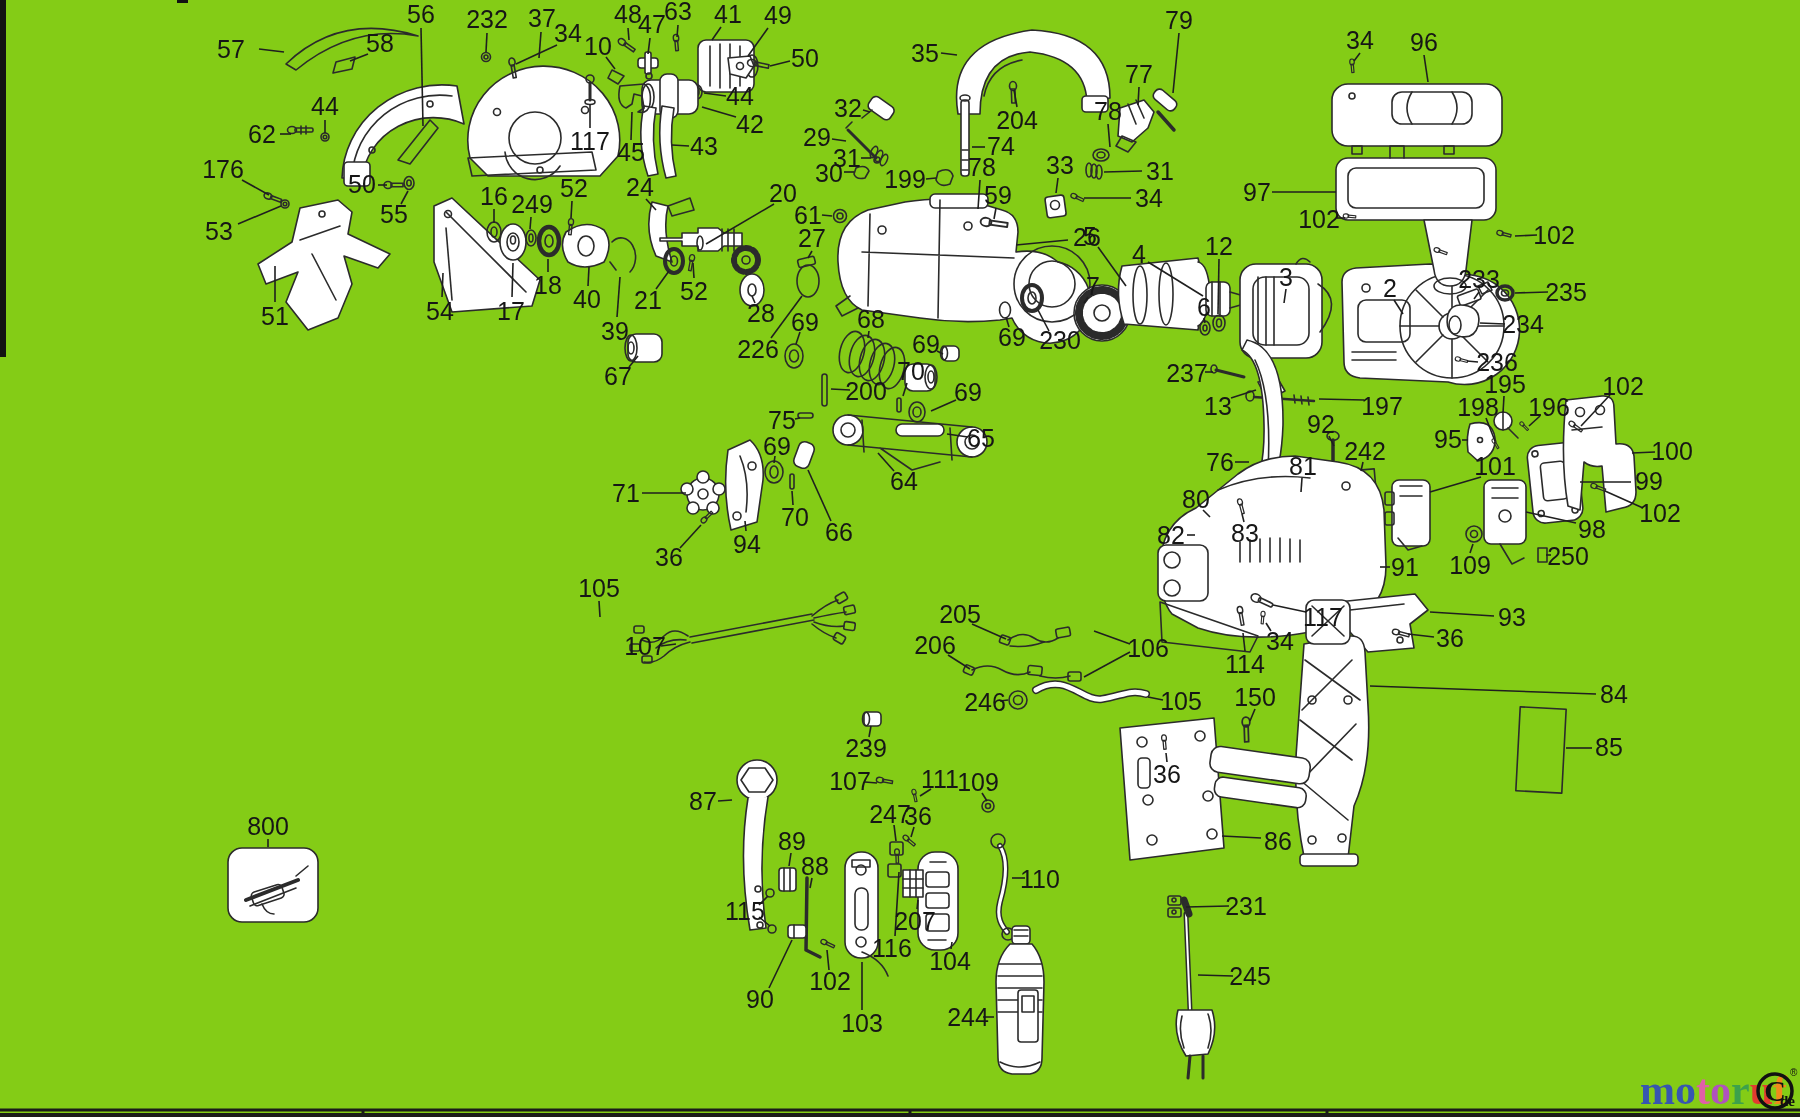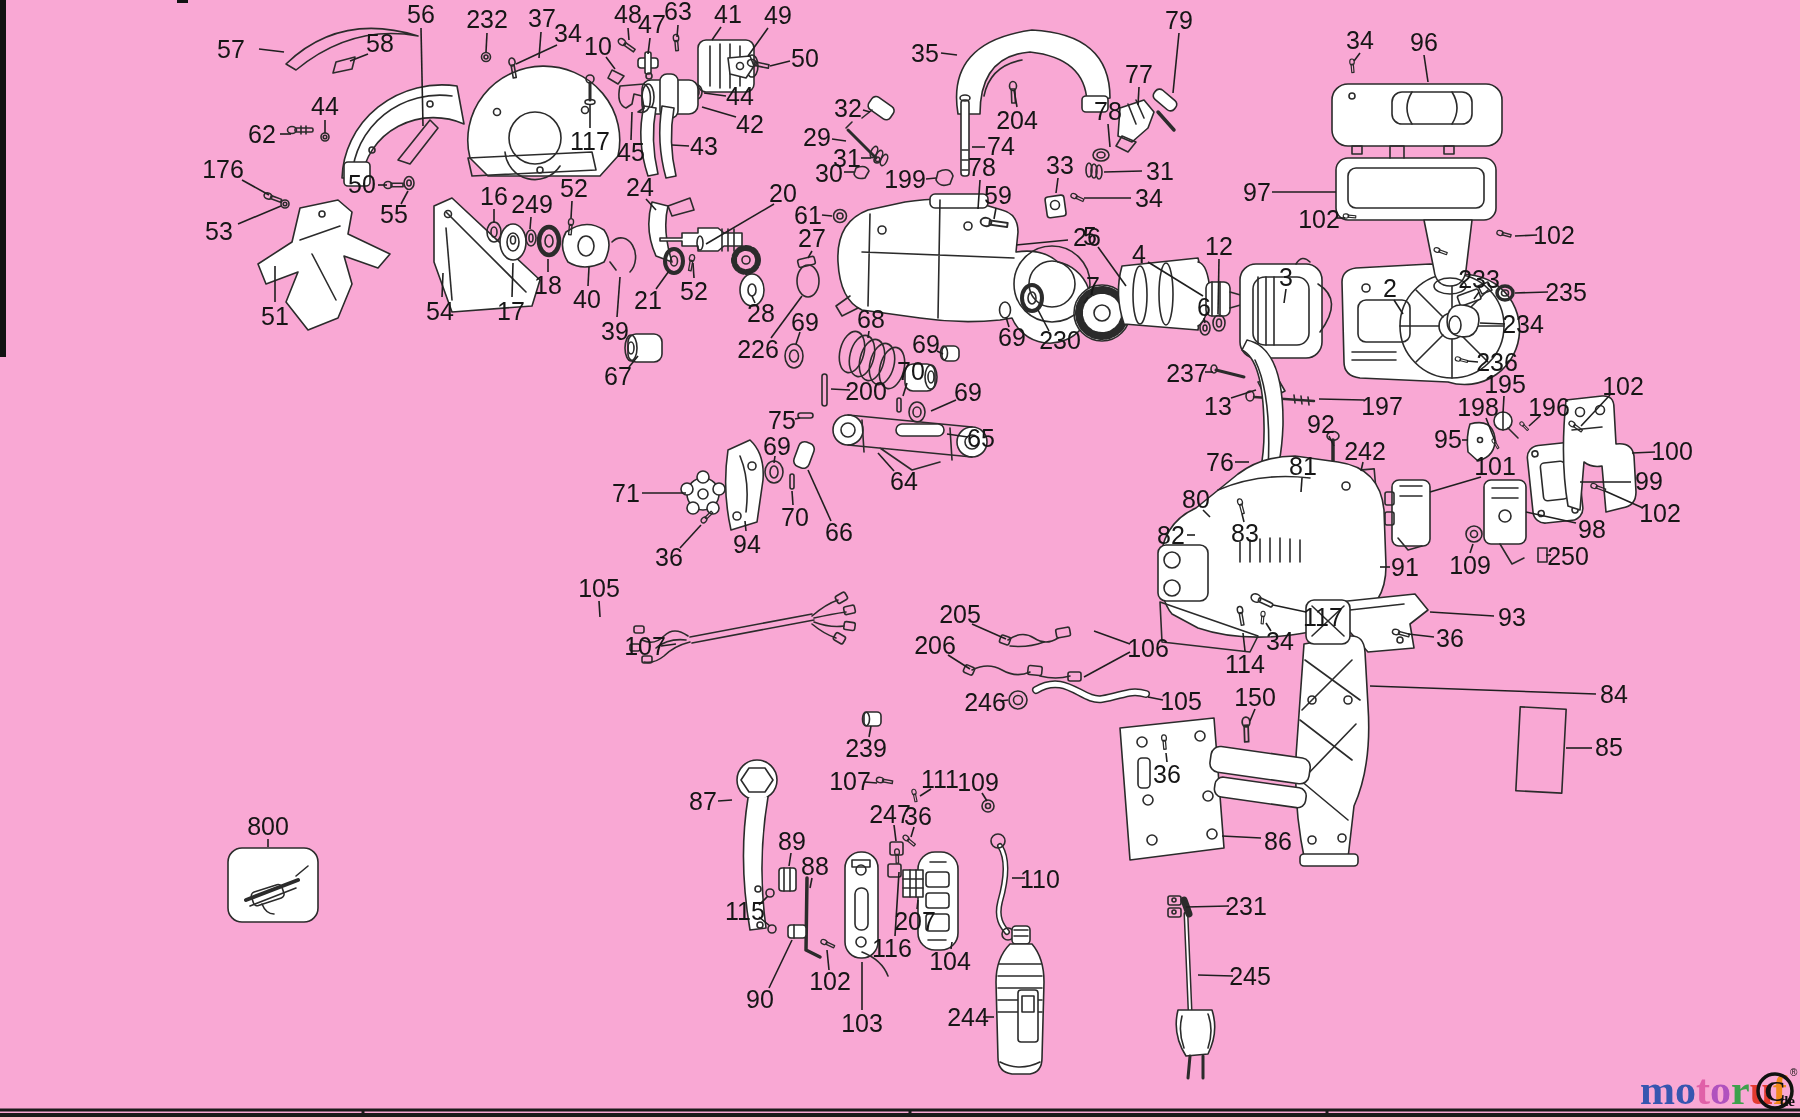--- a/index.html
+++ b/index.html
@@ -1,16 +1,16 @@
 <!DOCTYPE html>
 <html><head>
 <meta charset="utf-8">
 <style>
   html,body{margin:0;padding:0;background:#ffffff;}
-  #stage{position:relative;width:1800px;height:1117px;background:#f9a8d4;overflow:hidden;
+  #stage{position:relative;width:1800px;height:1117px;background:#84cc16;overflow:hidden;
          font-family:"Liberation Sans", sans-serif;}
   svg{position:absolute;left:0;top:0;}
   .part{stroke:#2b2b2b;stroke-width:1.6;fill:none;stroke-linecap:round;stroke-linejoin:round;}
   .partfill{fill:#ffffff;}
   text.callout{font-family:"Liberation Sans", sans-serif;font-size:25px;fill:#161616;}
   .lead{stroke:#1f1f1f;stroke-width:1.6;fill:none;}
   .wm{font-family:"Liberation Serif", serif;font-weight:bold;font-size:42px;}
   .wm-de{font-family:"Liberation Serif", serif;font-weight:bold;font-size:15px;fill:#111;}
   .wm-c{font-family:"Liberation Serif", serif;font-weight:bold;font-size:30px;fill:#111;}
 </style>

